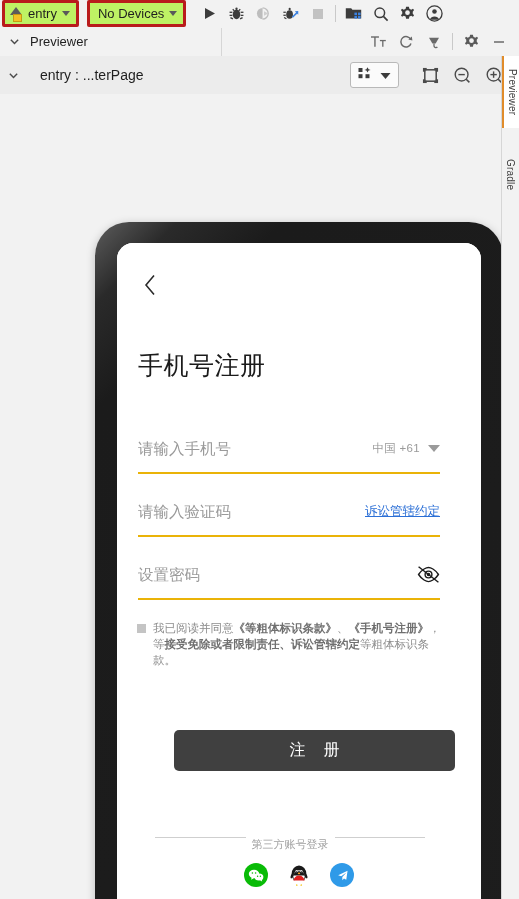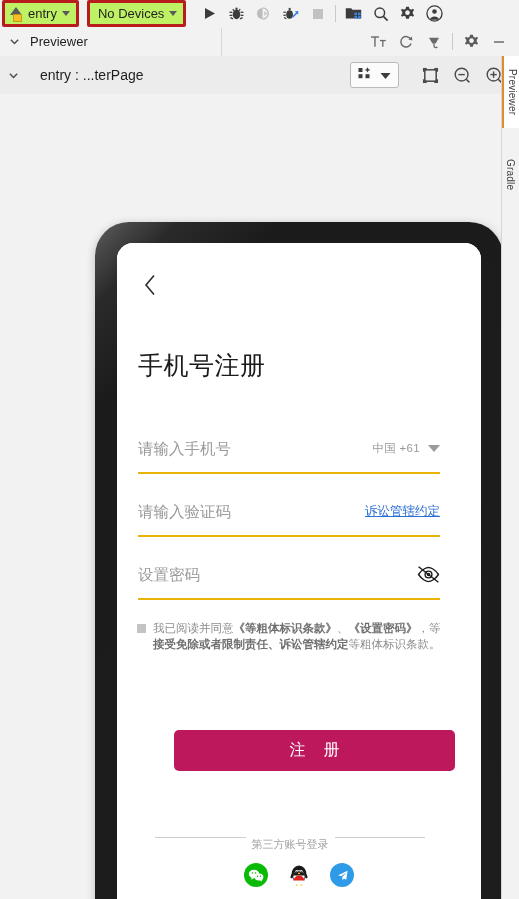--- a/index.html
+++ b/index.html
@@ -125,21 +125,21 @@
   .agree{
     position:absolute;left:20px;top:377px;width:305px;
     display:flex;gap:7px;align-items:flex-start;
   }
   .agree-box{width:9px;height:9px;background:#c4c4c4;flex:0 0 auto;margin-top:4px;}
   .agree-text{font-size:11.5px;line-height:16px;color:#8d8d8d;}
   .agree-text b{color:#6f6f6f;font-weight:700;}
 
   .reg-btn{
     position:absolute;left:57px;top:487px;width:281px;height:41px;
-    background:#be185d;border-radius:5px;
+    background:#404040;border-radius:5px;
     display:flex;align-items:center;justify-content:center;
     color:#fff;font-size:16px;letter-spacing:18px;text-indent:18px;
   }
 
   .divider-wrap{
     position:absolute;left:38px;top:594px;width:270px;height:16px;
     display:flex;align-items:flex-start;gap:6px;
   }
   .dv-line{flex:1;height:1px;background:#cfcfcf;}
   .dv-text{font-size:11px;color:#a0a0a0;white-space:nowrap;}
@@ -404,21 +404,21 @@
                 <circle cx="12" cy="9" r="3.6" fill="none" stroke="#1c1c1c" stroke-width="1.5"></circle>
                 <circle cx="12" cy="9" r="1.9" fill="#1c1c1c"></circle>
                 <line x1="1.5" y1="0.8" x2="22.5" y2="17.2" stroke="#1c1c1c" stroke-width="1.5"></line>
               </svg>
             </span>
           </div>
 
           <div class="agree">
             <span class="agree-box"></span>
             <span class="agree-text">
-              <span>我已阅读并同意</span><b>《等粗体标识条款》</b><span>、</span><b>《设置密码》</b><span>，</span><span>等</span><b>接受免除或者限制责任、诉讼管辖约定</b><span>等粗体标识条款。</span>
+              <span>我已阅读并同意</span><b>《等粗体标识条款》</b><span>、</span><b>《手机号注册》</b><span>，</span><span>等</span><b>接受免除或者限制责任、诉讼管辖约定</b><span>等粗体标识条款。</span>
             </span>
           </div>
 
           <div class="reg-btn">
             <span>注册</span>
           </div>
 
           <div class="divider-wrap">
             <span class="dv-line"></span>
             <span class="dv-text">第三方账号登录</span>

